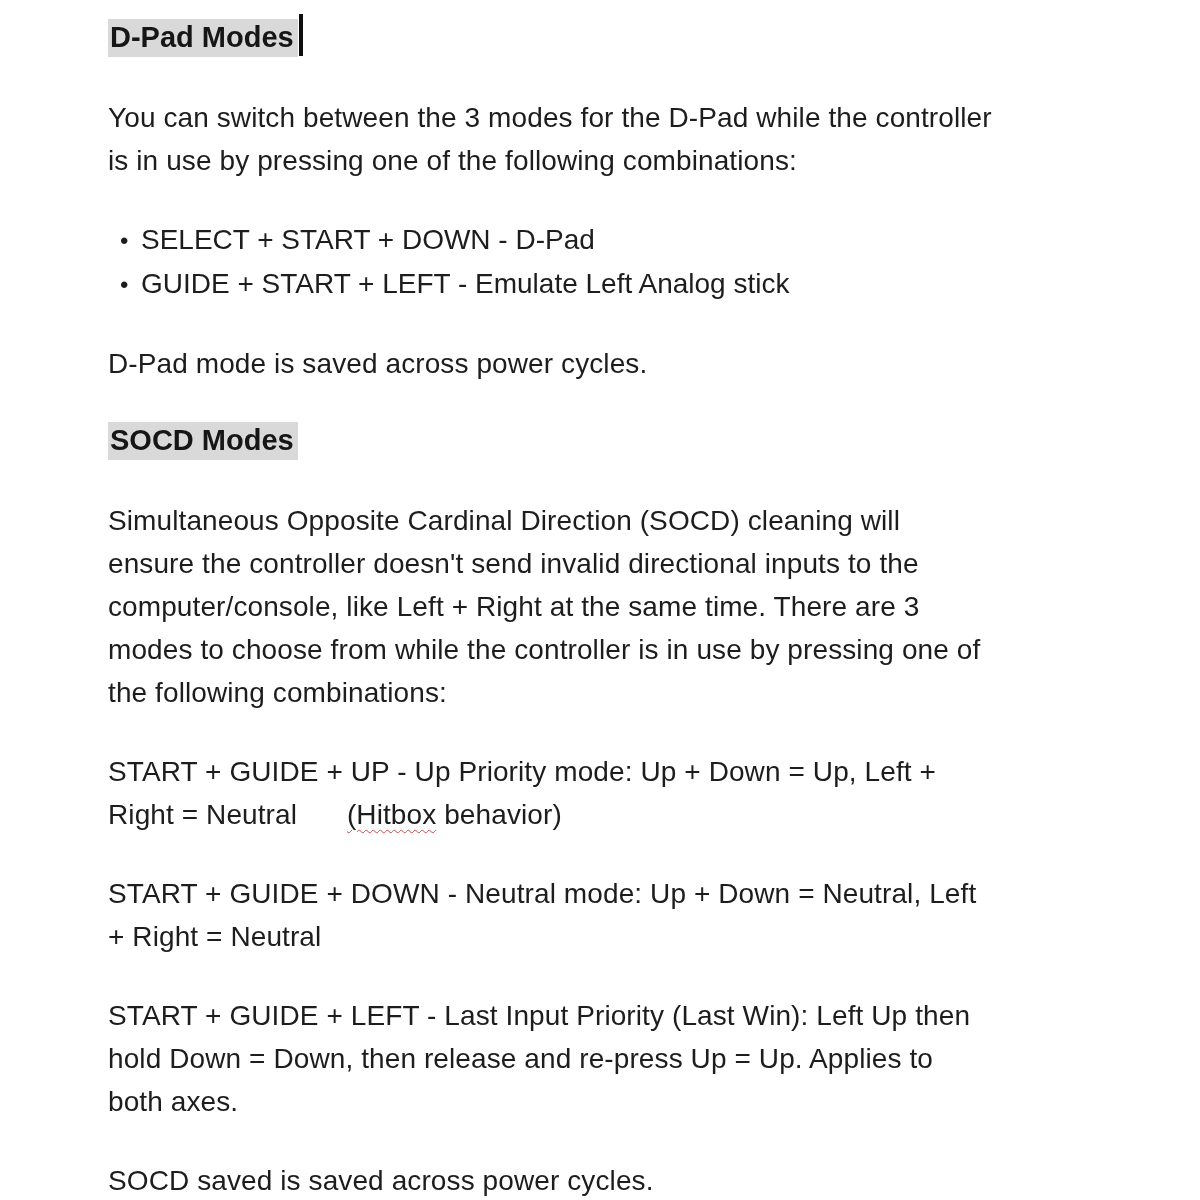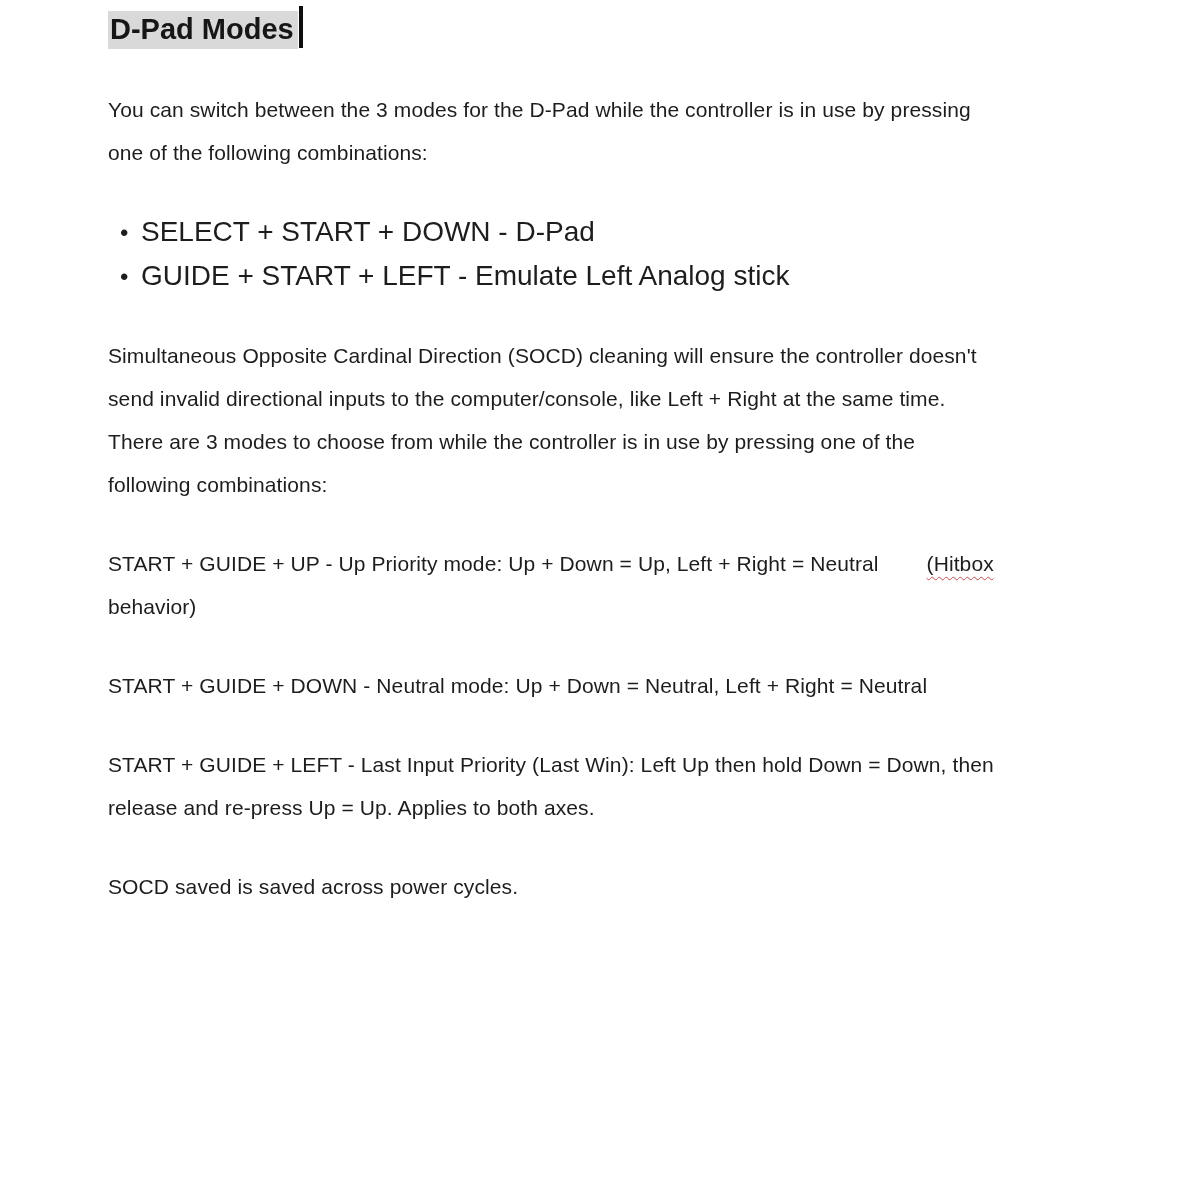--- a/index.html
+++ b/index.html
@@ -11,21 +11,21 @@
     width: 1200px;
     height: 1200px;
     overflow: hidden;
     font-family: "Liberation Sans", sans-serif;
     color: #1d1d1d;
   }
   .page {
     box-sizing: border-box;
     width: 1104px;
     height: 1200px;
-    padding: 6px 110px 0 108px;
+    padding: 14px 110px 0 108px;
   }
   .heading {
     font-size: 29px;
     font-weight: bold;
     line-height: 38px;
     margin: 0 0 40px 0;
     color: #161616;
     white-space: nowrap;
   }
   .hl {
@@ -34,21 +34,21 @@
   }
   .caret {
     display: inline-block;
     width: 4px;
     height: 42px;
     background: #0e0e0e;
     vertical-align: -9px;
     margin-left: 1px;
   }
   .para {
-    font-size: 21px;
+    font-size: 28px;
     line-height: 43px;
     margin: 0 0 36px 0;
     max-width: 975px;
     letter-spacing: 0.1px;
   }
   .bullets {
     list-style: none;
     margin: 0 0 36px 0;
     padding: 0 0 0 12px;
     font-size: 28px;
@@ -78,21 +78,23 @@
 
   <h1 class="heading"><span class="hl">D-Pad Modes</span><span class="caret"></span></h1>
 
   <p class="para">You can switch between the 3 modes for the D-Pad while the controller is in use by pressing one of the following combinations:</p>
 
   <ul class="bullets">
     <li><span class="marker">•</span><span>SELECT + START + DOWN - D-Pad</span></li>
     <li><span class="marker">•</span><span>GUIDE + START + LEFT - Emulate Left Analog stick</span></li>
   </ul>
 
+  <p class="para">D-Pad mode is saved across power cycles.</p>
 
+  <h1 class="heading"><span class="hl">SOCD Modes</span></h1>
 
   <p class="para">Simultaneous Opposite Cardinal Direction (SOCD) cleaning will ensure the controller doesn't send invalid directional inputs to the computer/console, like Left + Right at the same time. There are 3 modes to choose from while the controller is in use by pressing one of the following combinations:</p>
 
   <p class="para"><span>START + GUIDE + UP - Up Priority mode: Up + Down = Up, Left + Right = Neutral </span><span class="misspelled">(Hitbox</span><span> behavior)</span></p>
 
   <p class="para">START + GUIDE + DOWN - Neutral mode: Up + Down = Neutral, Left + Right = Neutral</p>
 
   <p class="para">START + GUIDE + LEFT - Last Input Priority (Last Win): Left Up then hold Down = Down, then release and re-press Up = Up. Applies to both axes.</p>
 
   <p class="para">SOCD saved is saved across power cycles.</p>

